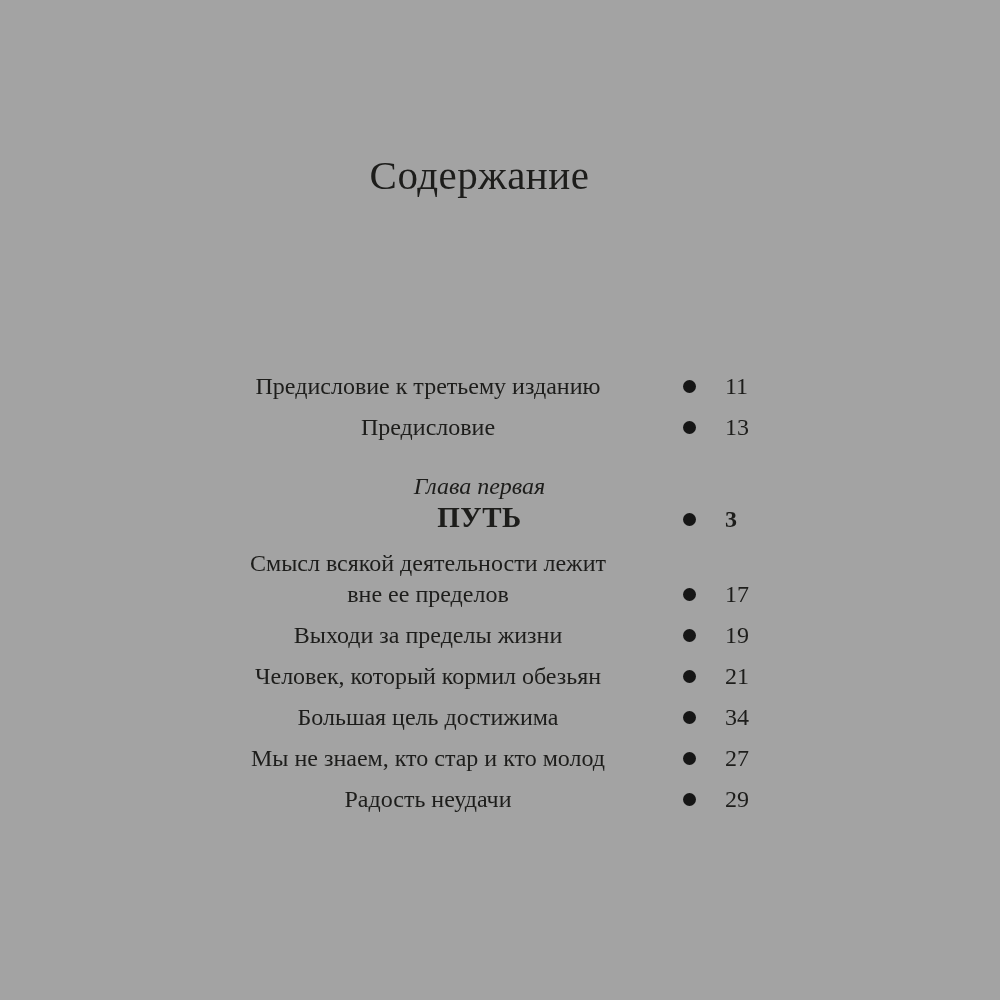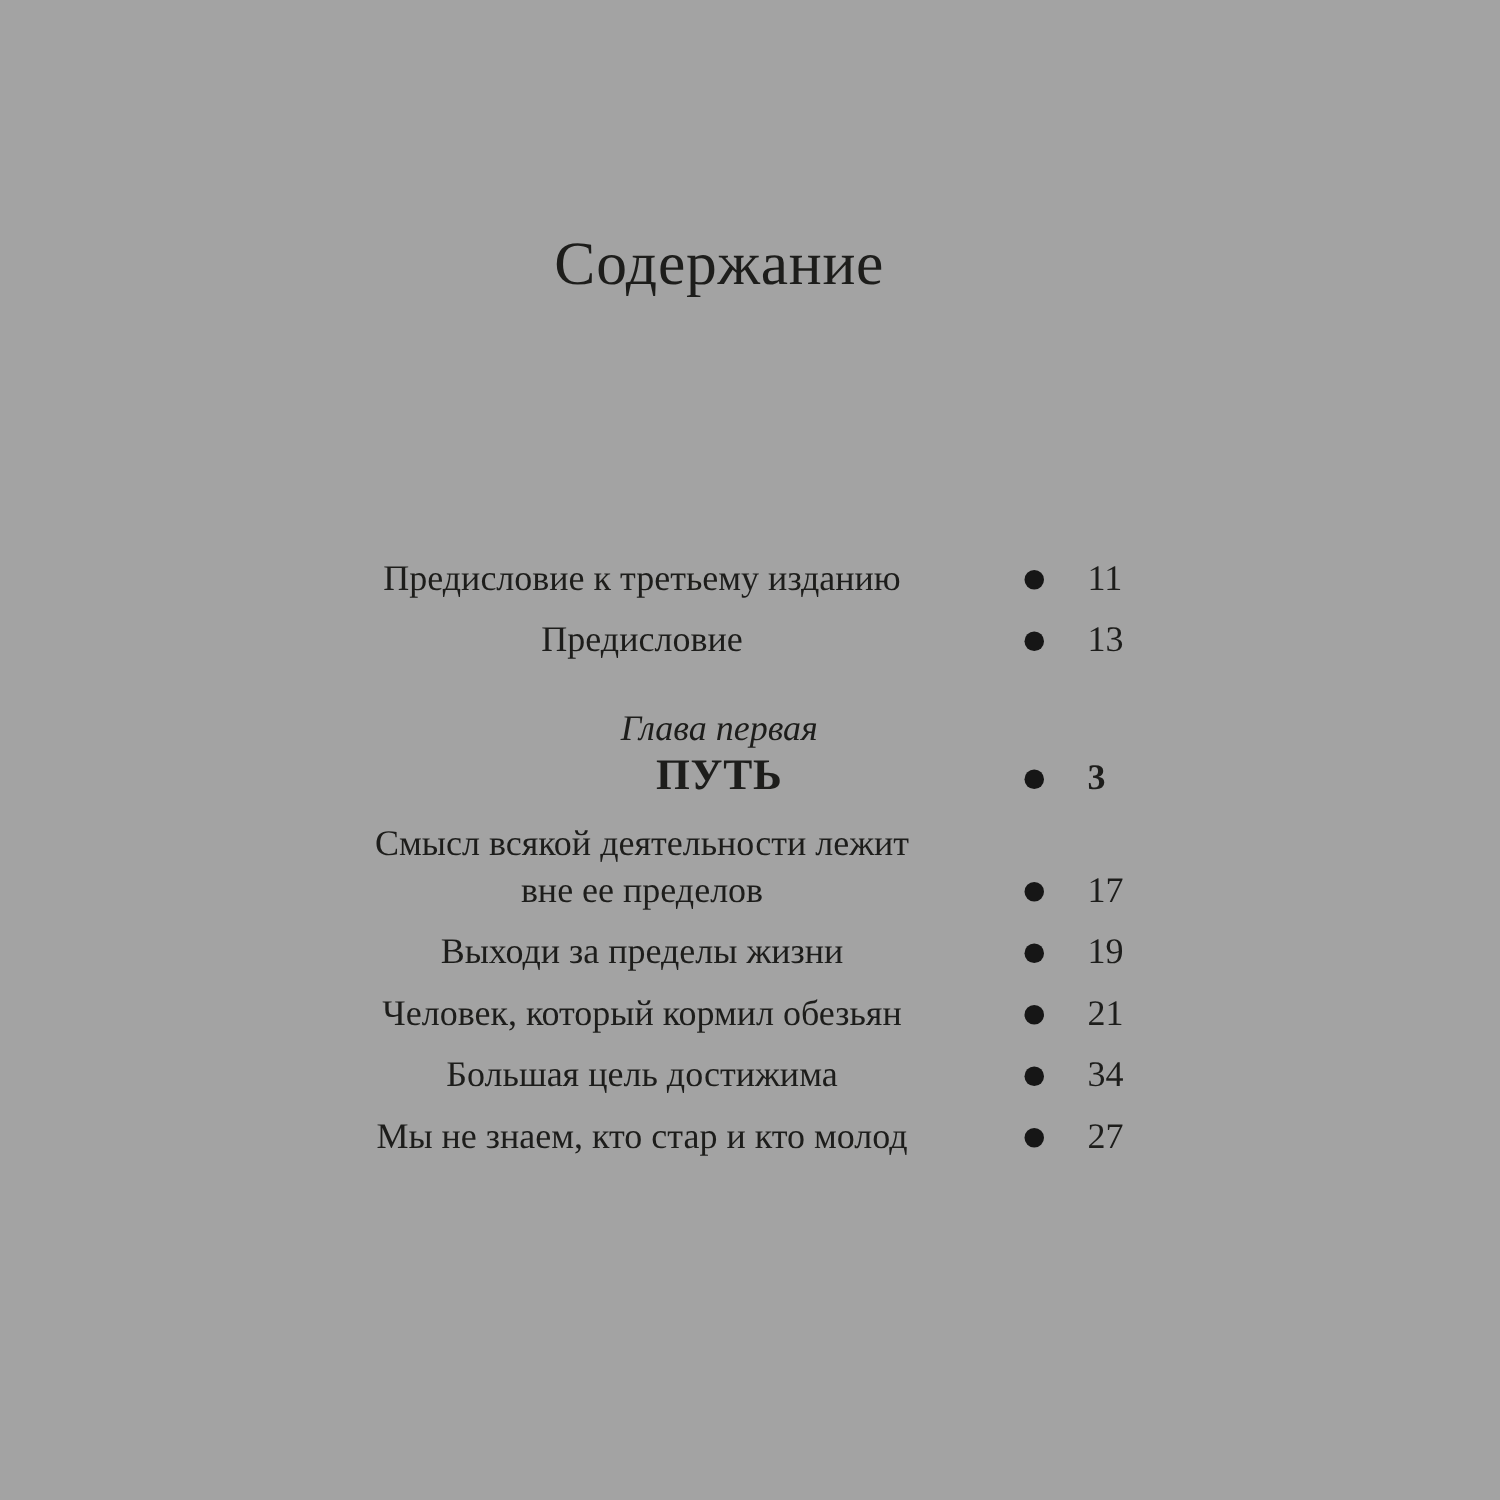--- a/index.html
+++ b/index.html
@@ -142,14 +142,21 @@
           <span class="page-num">34</span>
         </span>
       </div>
       <div class="toc-row">
         <div class="toc-label">Мы не знаем, кто стар и кто молод</div>
         <span class="pg">
           <span class="dot"></span>
           <span class="page-num">27</span>
         </span>
       </div>
+      <div class="toc-row">
+        <div class="toc-label">Радость неудачи</div>
+        <span class="pg">
+          <span class="dot"></span>
+          <span class="page-num">29</span>
+        </span>
+      </div>
     </div>
 </div>
 
 </body></html>

